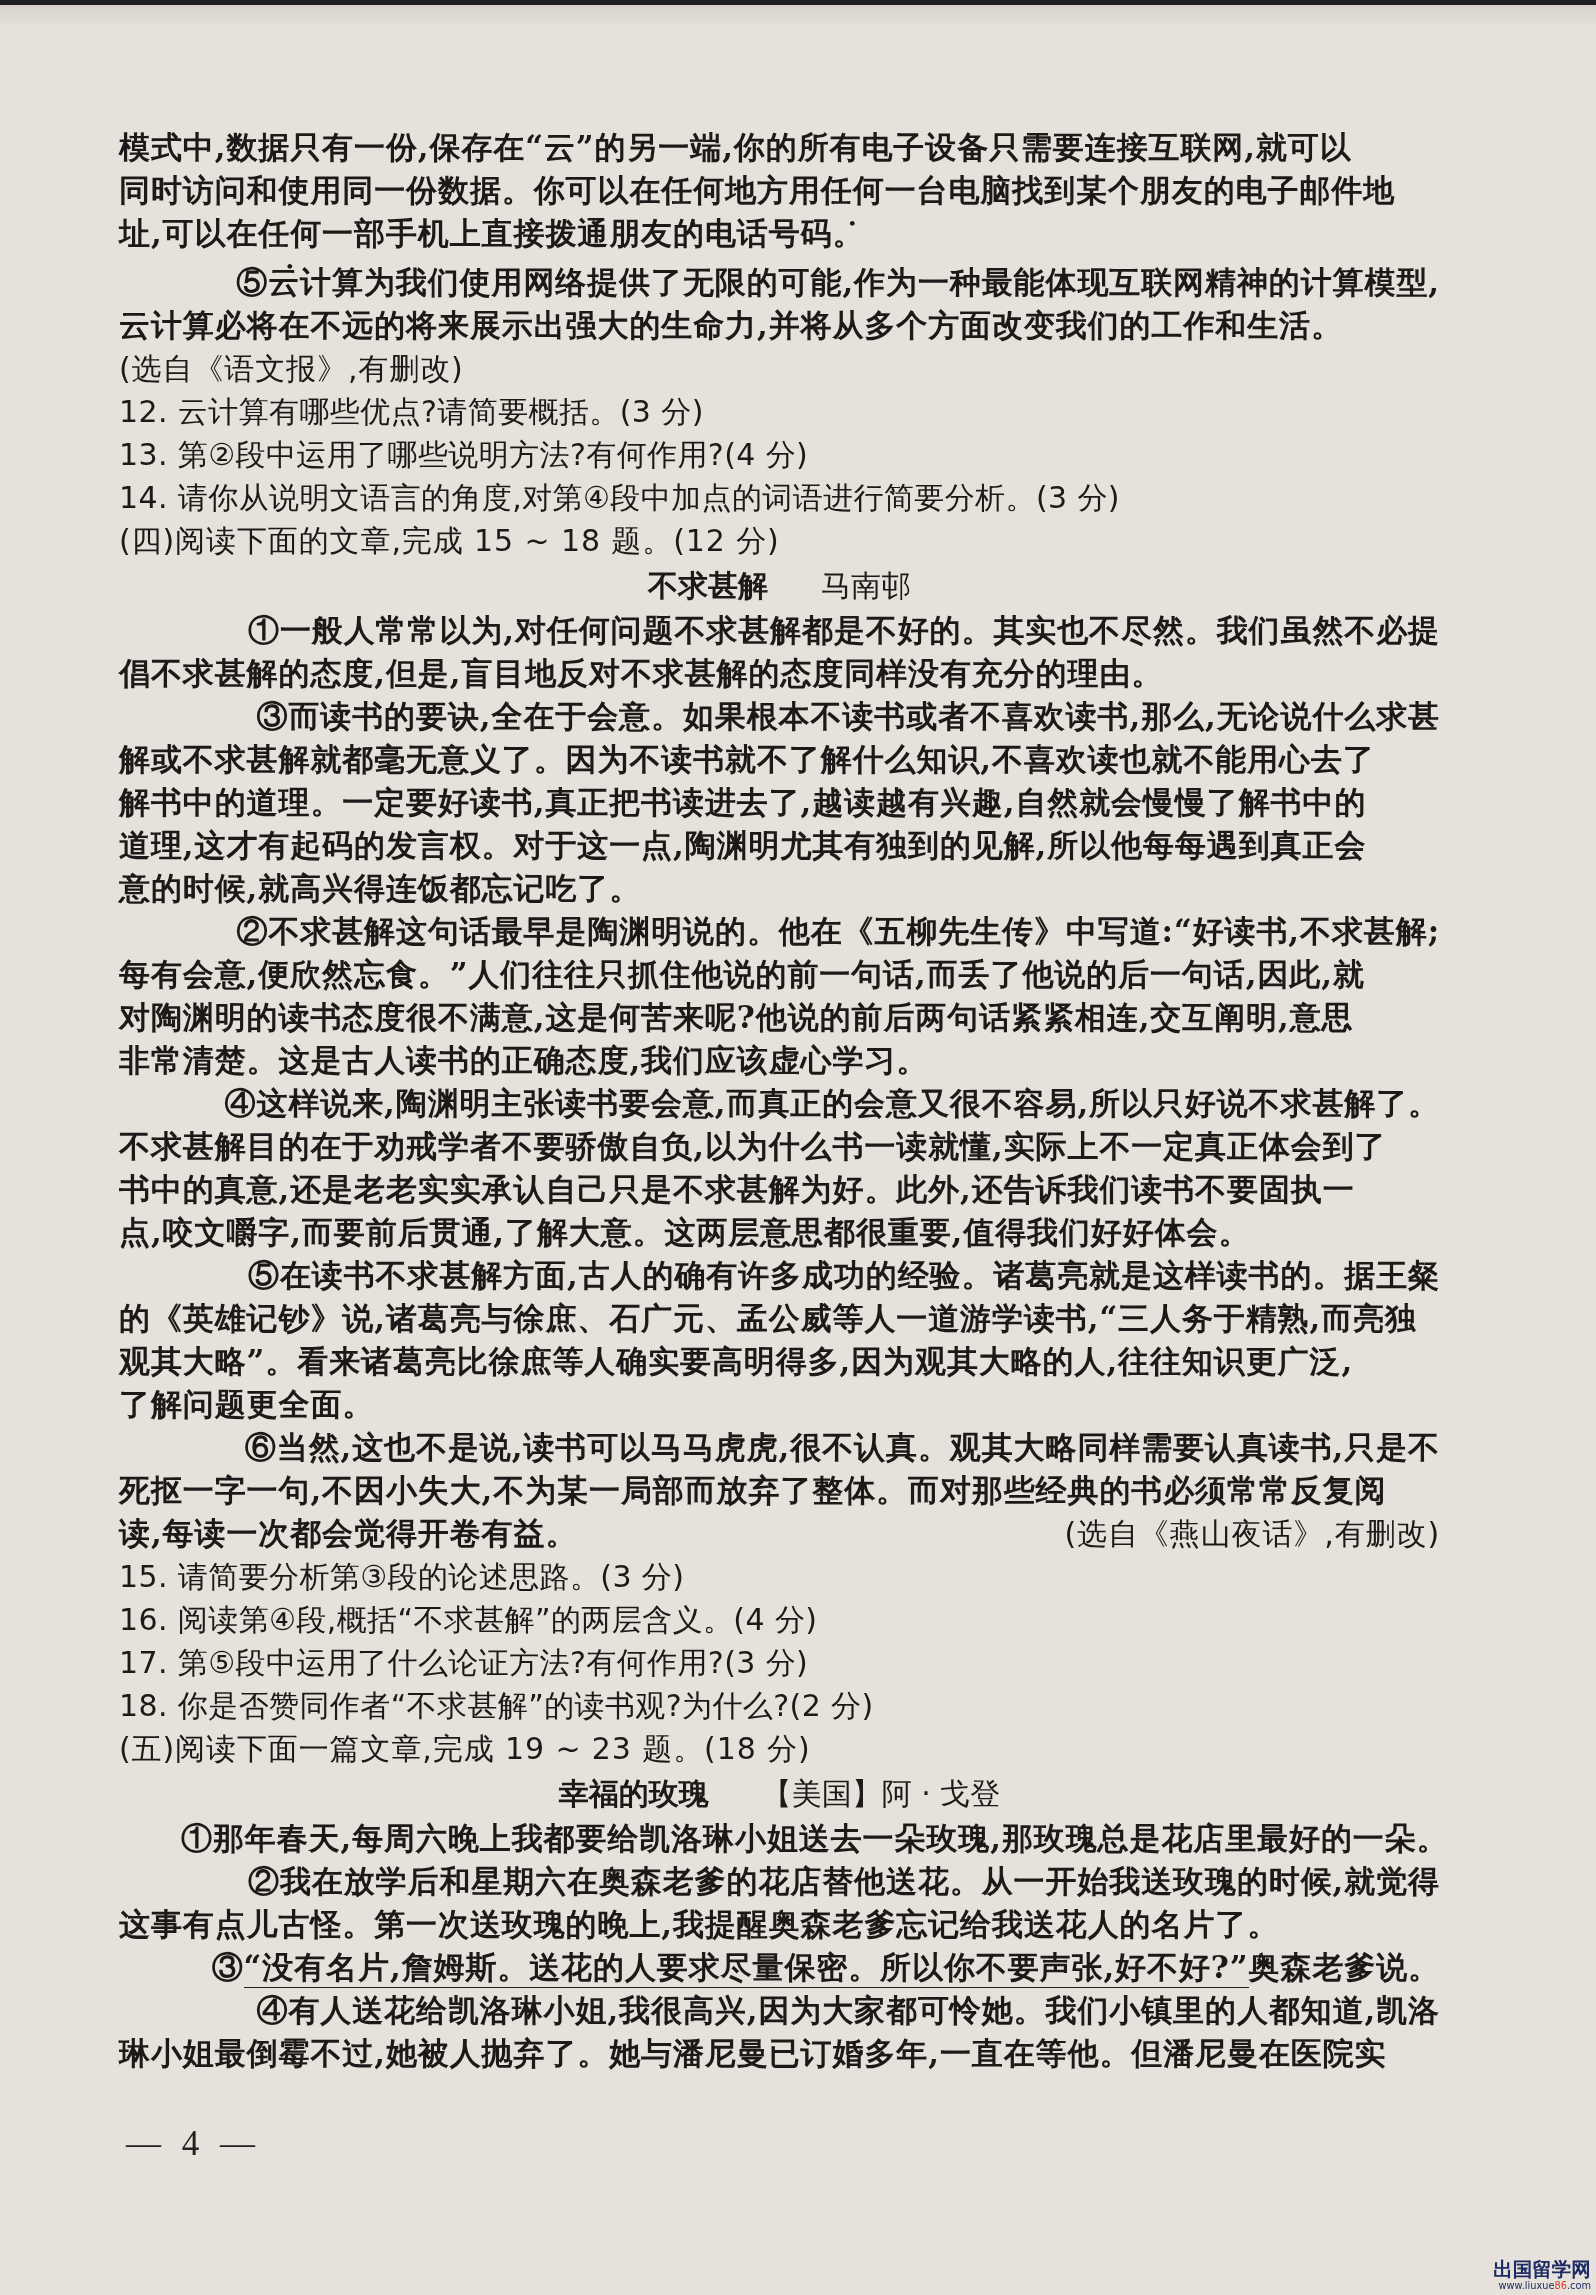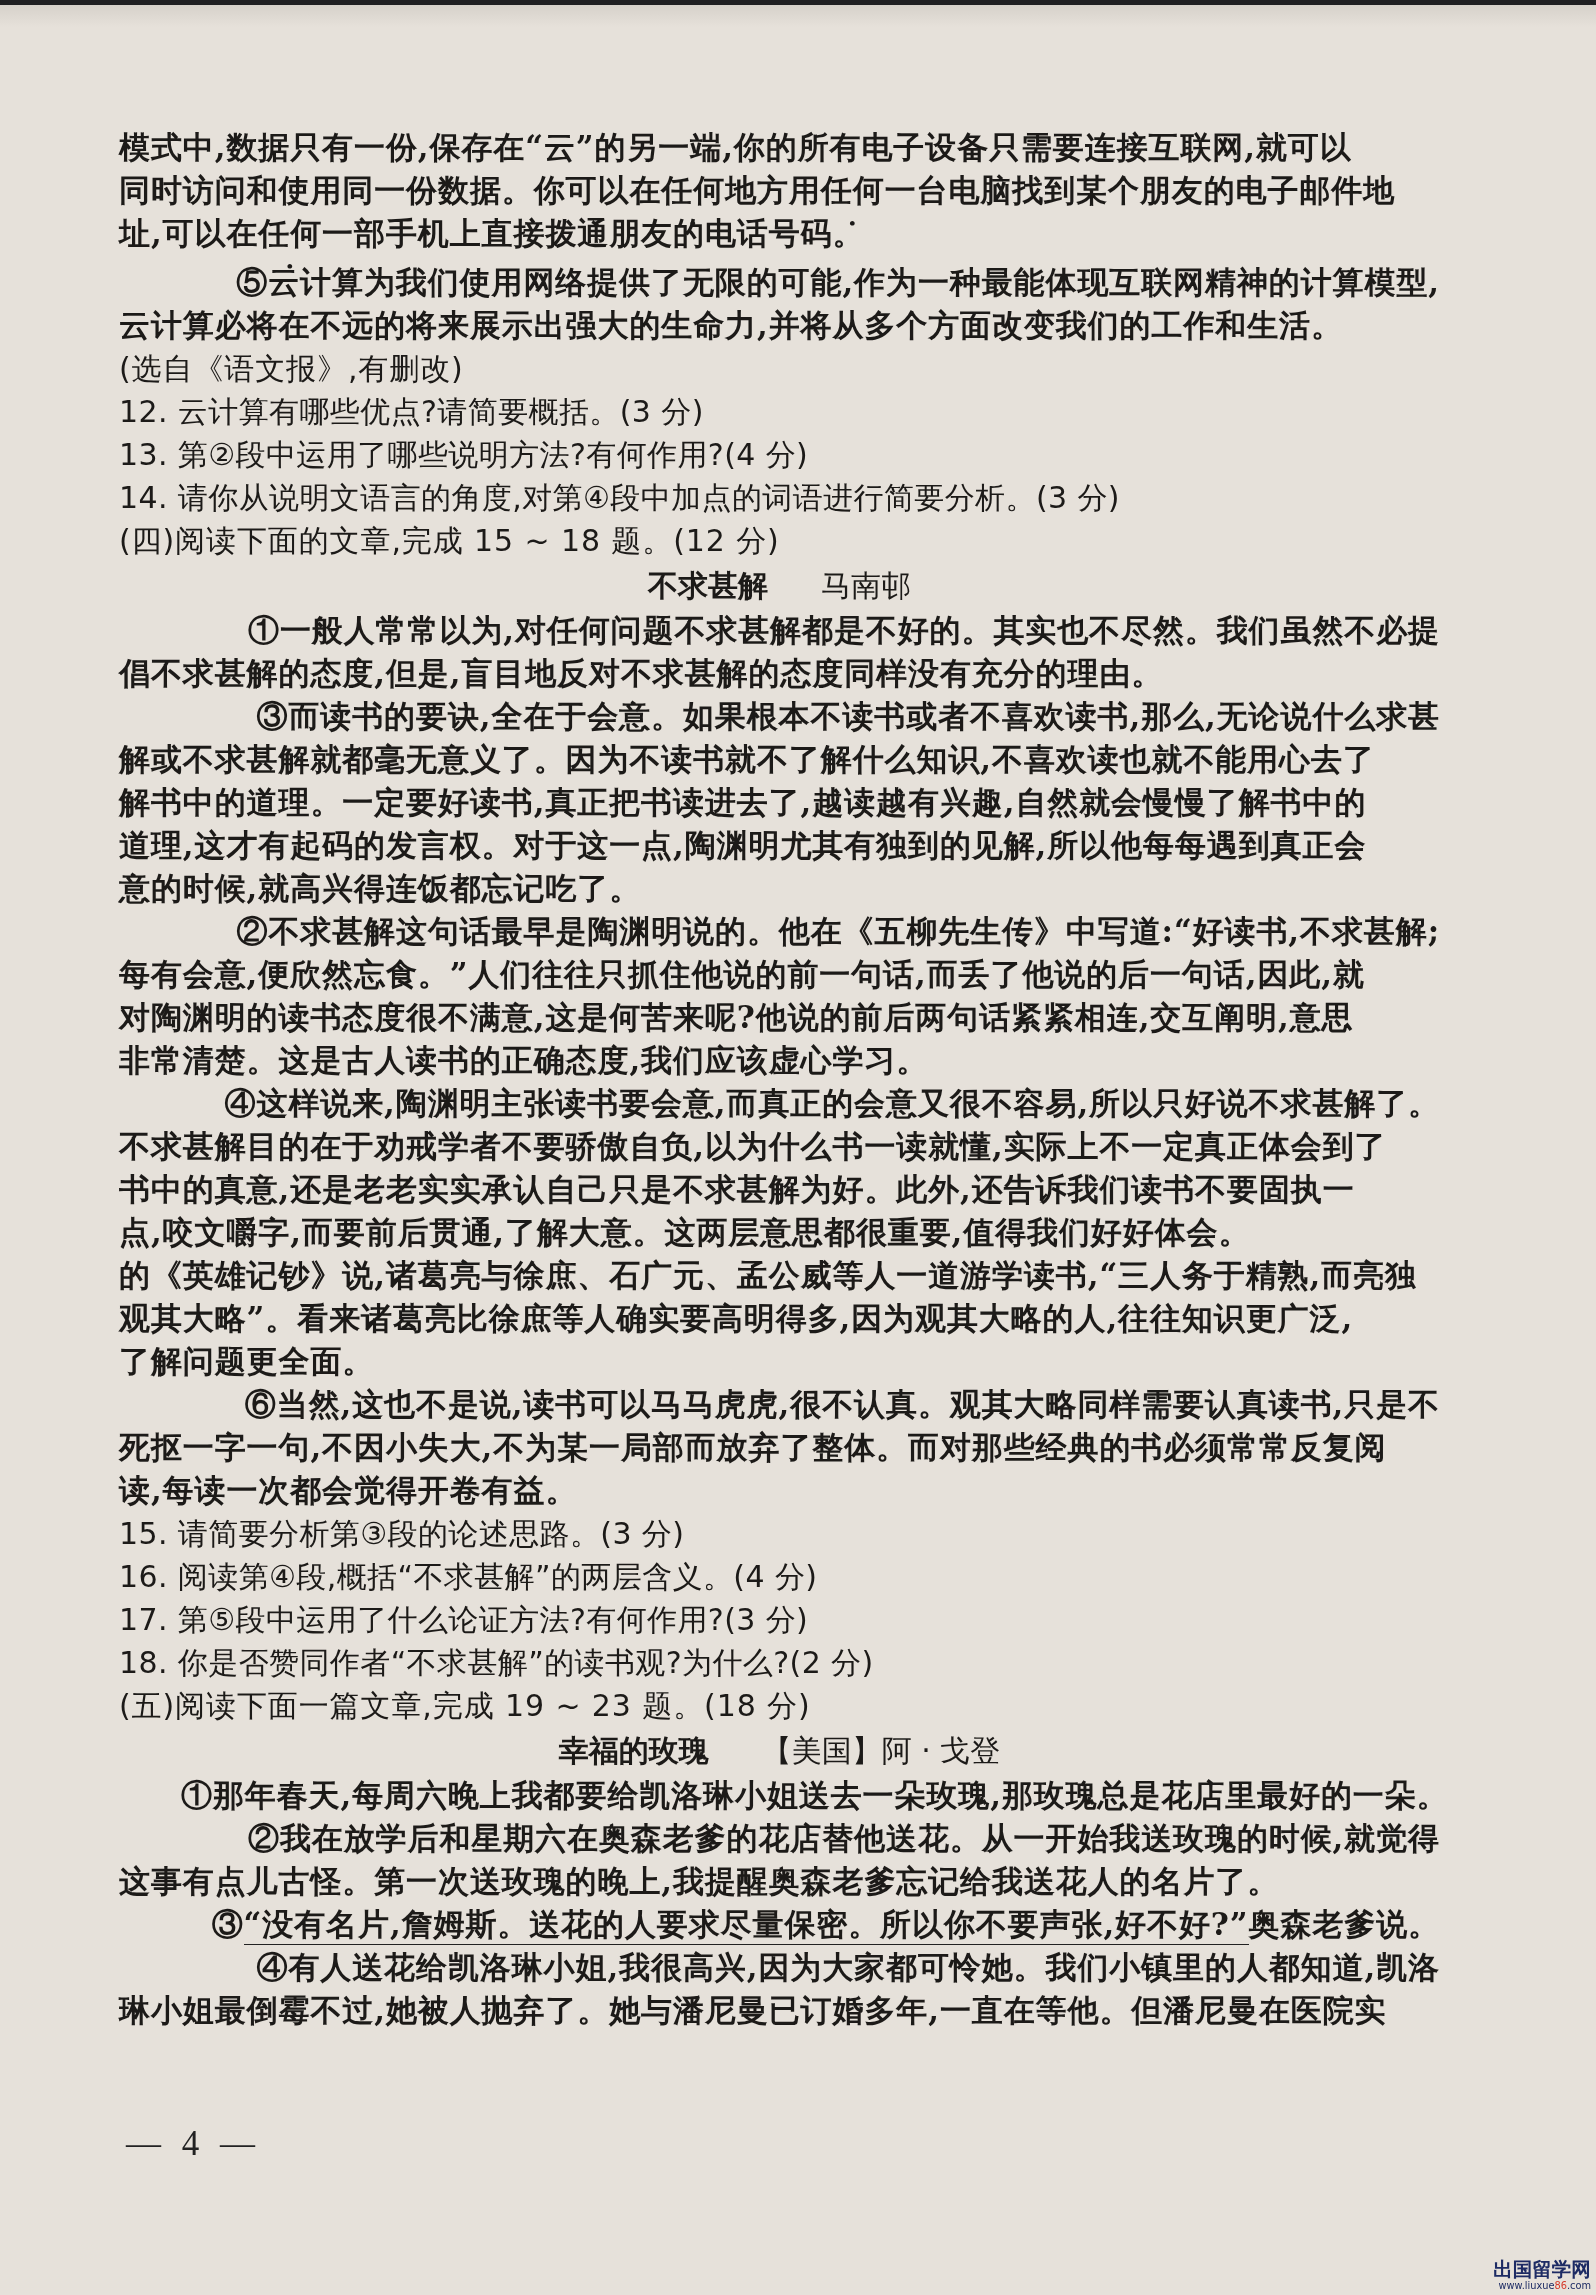--- a/index.html
+++ b/index.html
@@ -115,29 +115,31 @@
     <div class="line">对陶渊明的读书态度很不满意,这是何苦来呢?他说的前后两句话紧紧相连,交互阐明,意思</div>
     <div class="line">非常清楚。这是古人读书的正确态度,我们应该虚心学习。</div>
   </div>
   <div>
     <div class="line indent">④这样说来,陶渊明主张读书要会意,而真正的会意又很不容易,所以只好说不求甚解了。</div>
     <div class="line">不求甚解目的在于劝戒学者不要骄傲自负,以为什么书一读就懂,实际上不一定真正体会到了</div>
     <div class="line">书中的真意,还是老老实实承认自己只是不求甚解为好。此外,还告诉我们读书不要固执一</div>
     <div class="line">点,咬文嚼字,而要前后贯通,了解大意。这两层意思都很重要,值得我们好好体会。</div>
   </div>
   <div>
+    <div class="line indent">⑤在读书不求甚解方面,古人的确有许多成功的经验。诸葛亮就是这样读书的。据王粲</div>
     <div class="line">的《英雄记钞》说,诸葛亮与徐庶、石广元、孟公威等人一道游学读书,“三人务于精熟,而亮独</div>
     <div class="line">观其大略”。看来诸葛亮比徐庶等人确实要高明得多,因为观其大略的人,往往知识更广泛,</div>
     <div class="line">了解问题更全面。</div>
   </div>
   <div>
     <div class="line indent">⑥当然,这也不是说,读书可以马马虎虎,很不认真。观其大略同样需要认真读书,只是不</div>
     <div class="line">死抠一字一句,不因小失大,不为某一局部而放弃了整体。而对那些经典的书必须常常反复阅</div>
     <div class="line" style="position:relative;">
       <span>读,每读一次都会觉得开卷有益。</span>
+      <span class="section" style="position:absolute; right:0; top:0;">(选自《燕山夜话》,有删改)</span>
     </div>
   </div>
 
   <div class="line question">15. 请简要分析第③段的论述思路。(3 分)</div>
   <div class="line question">16. 阅读第④段,概括“不求甚解”的两层含义。(4 分)</div>
   <div class="line question">17. 第⑤段中运用了什么论证方法?有何作用?(3 分)</div>
   <div class="line question">18. 你是否赞同作者“不求甚解”的读书观?为什么?(2 分)</div>
   <div class="line section">(五)阅读下面一篇文章,完成 19 ~ 23 题。(18 分)</div>
 
   <div class="title-row">

